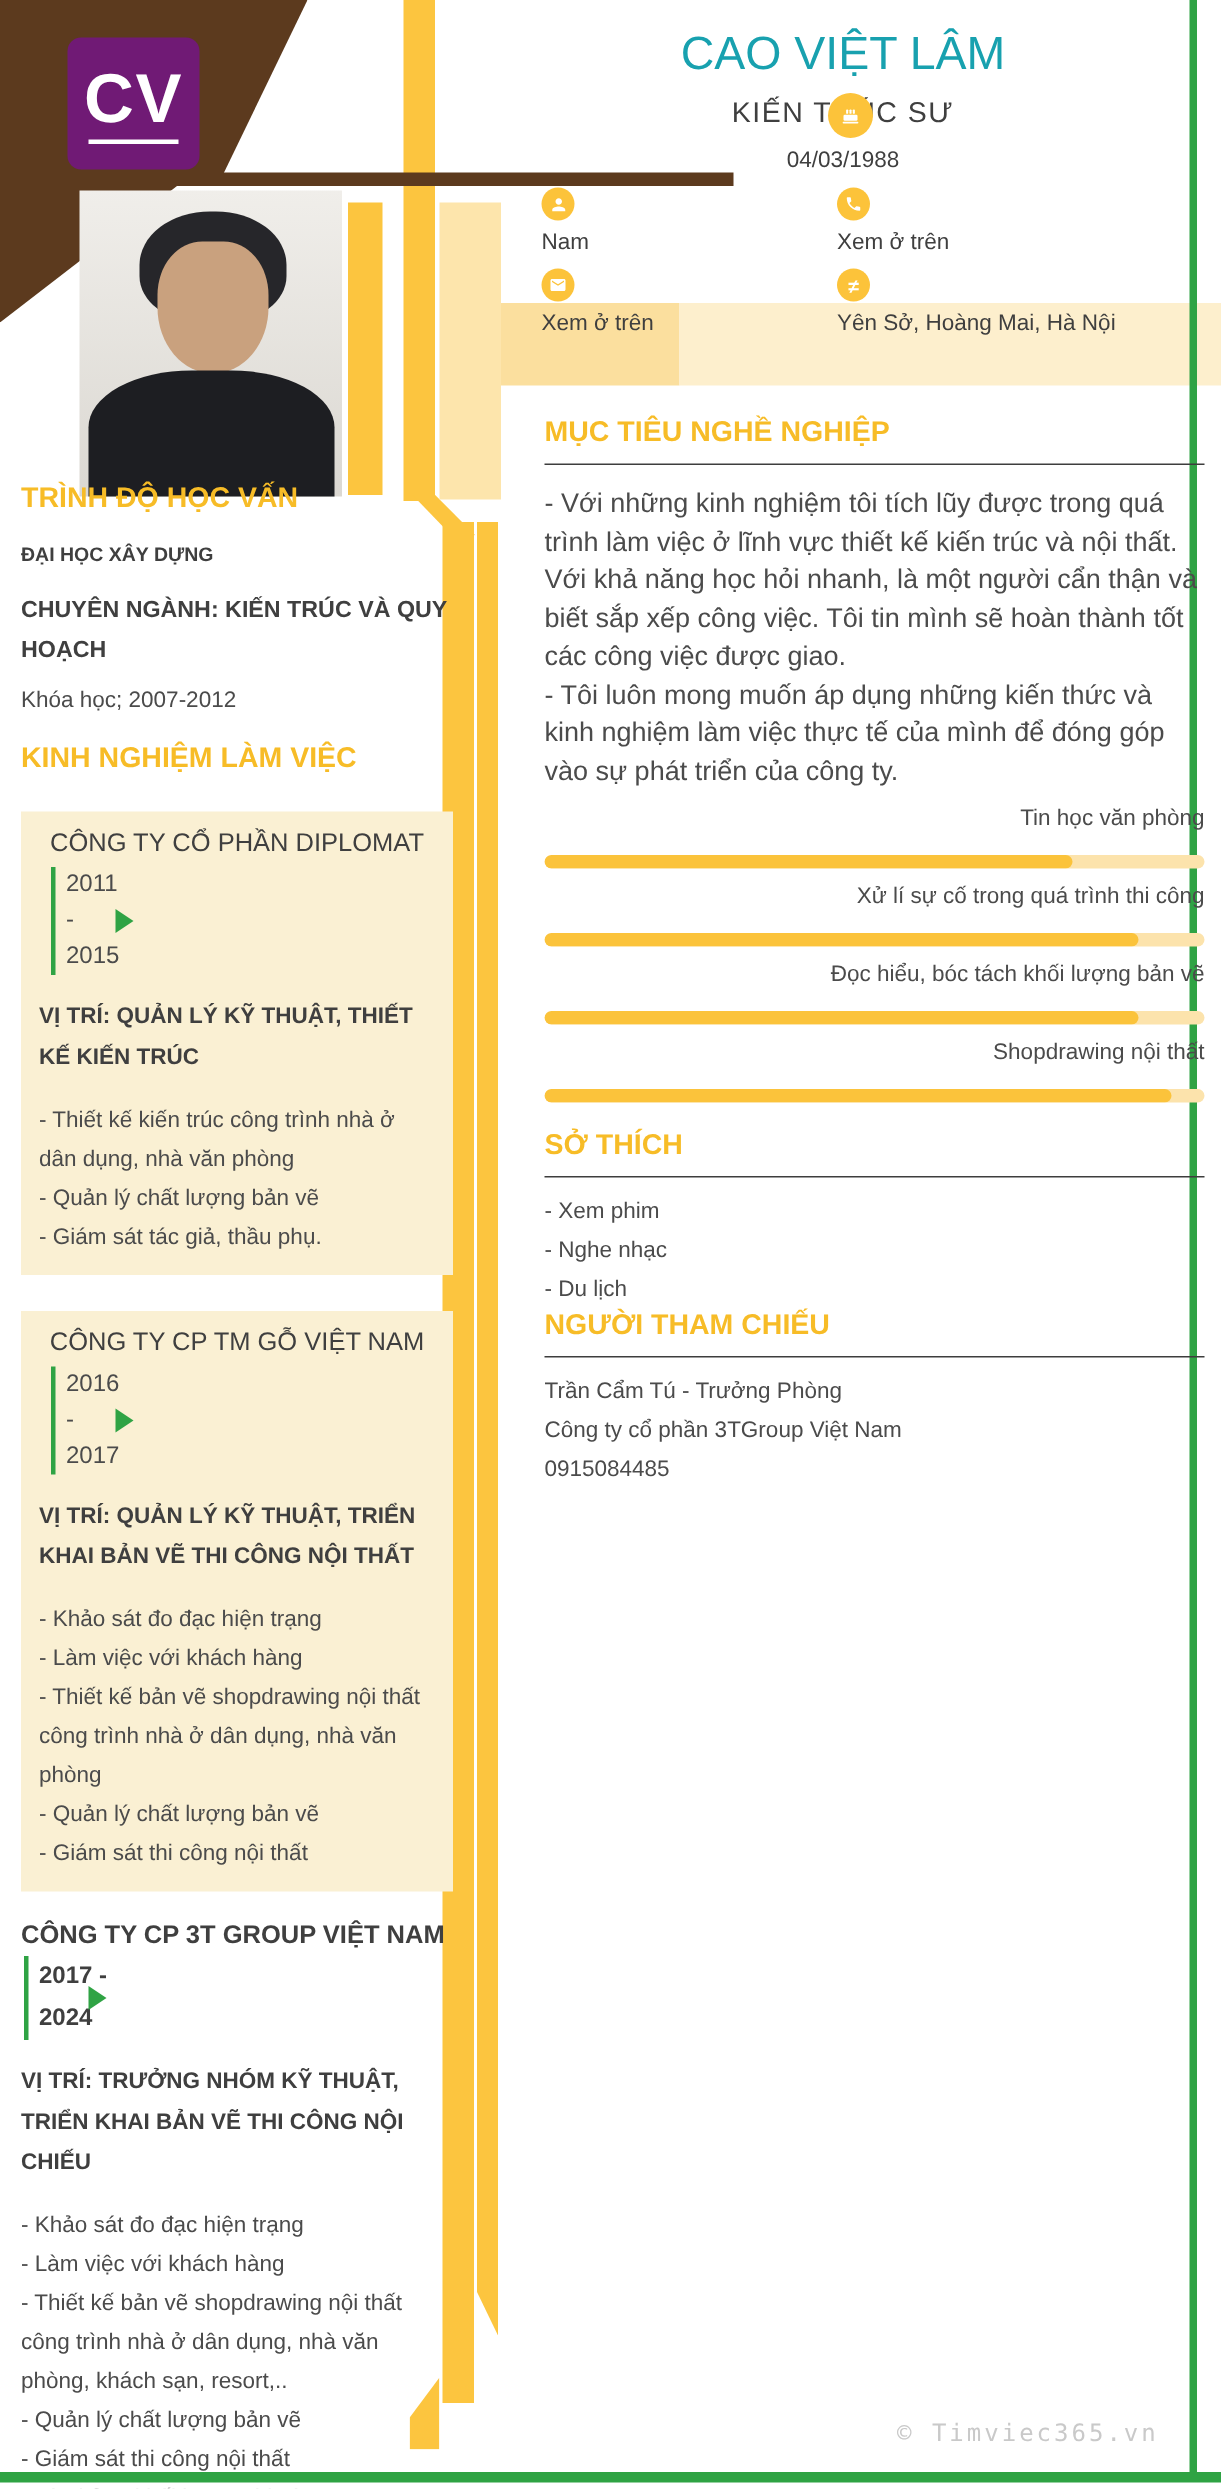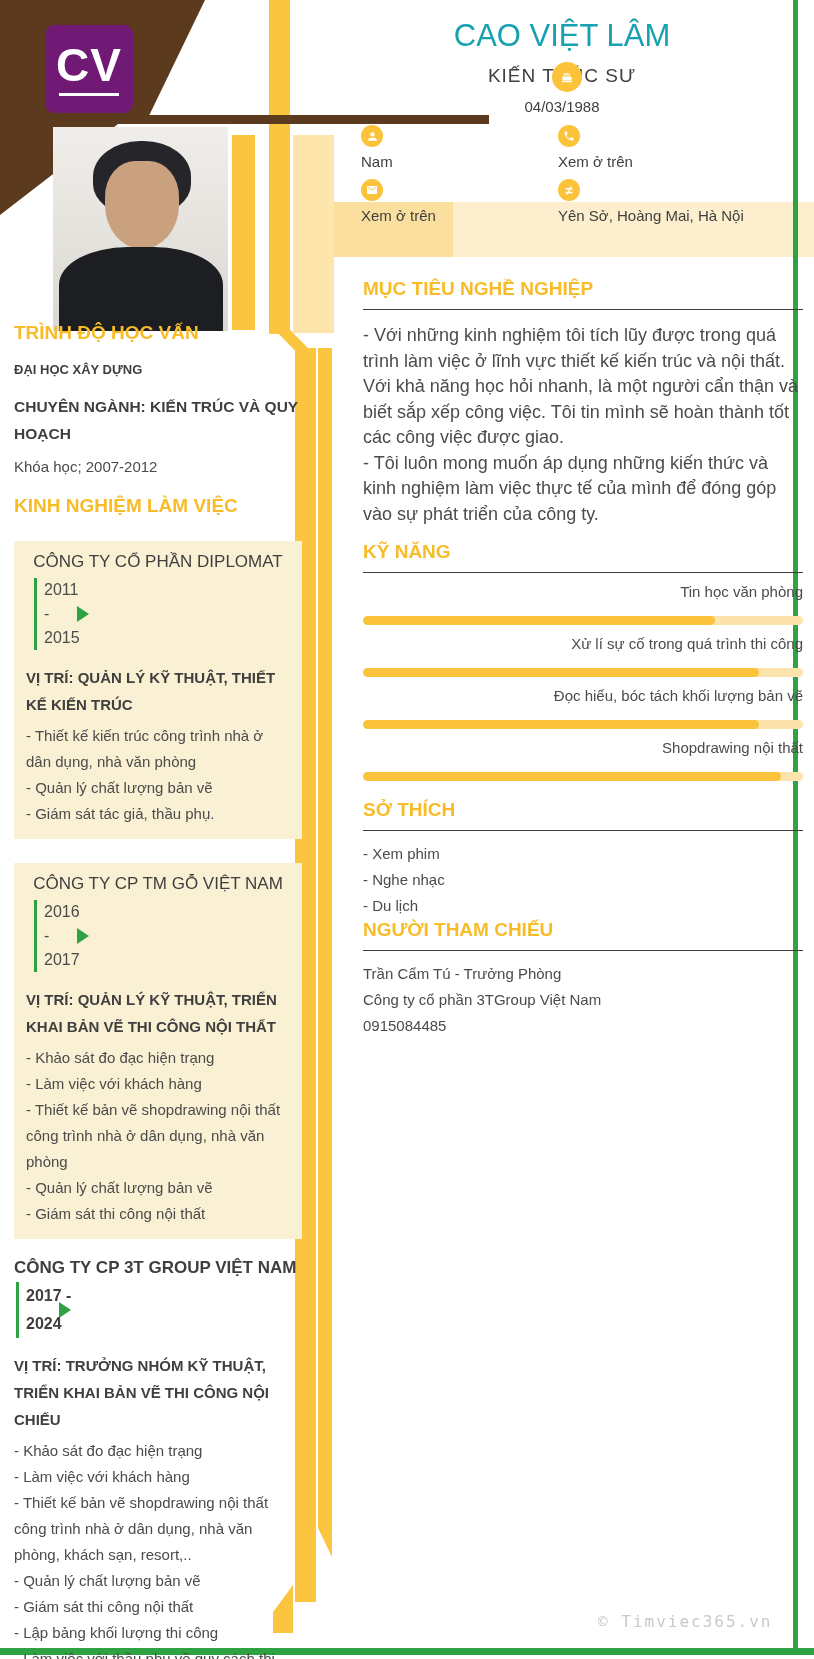--- a/index.html
+++ b/index.html
@@ -79,21 +79,21 @@
   .boxed .job-company{text-align:center;}
   .plain .job-company{font-weight:bold;}
   .timeline{margin-top:6px;margin-left:8px;border-left:3px solid #2FA344;padding-left:7px;
             position:relative;display:inline-block;min-width:70px;}
   .plain .timeline{margin-left:2px;margin-top:4px;}
   .year{font-size:16px;color:#4B4B4B;line-height:24px;}
   .plain .year{font-weight:bold;color:#3F3F3F;line-height:28px;}
   .tri{position:absolute;left:40px;top:50%;transform:translateY(-50%);width:0;height:0;
        border-left:12px solid #2FA344;border-top:8px solid transparent;border-bottom:8px solid transparent;}
   .job-position{margin-top:14px;font-weight:bold;font-size:15px;line-height:27px;color:#3F3F3F;}
-  .job-duties{margin-top:5px;}
+  .job-duties{margin-top:16px;}
   .duty{margin:0;font-size:15px;line-height:26px;color:#4B4B4B;}
 
   .obj{margin-top:13px;}
   .obj p{margin:0;font-size:18px;line-height:25.5px;color:#4B4B4B;}
   .skills{text-align:right;}
   .skill{margin-top:10px;}
   .skill-label{font-size:15px;color:#4B4B4B;line-height:18px;margin-bottom:15px;}
   .bar-track{height:9px;background:#FCE3AC;border-radius:5px;position:relative;overflow:hidden;}
   .bar-fill{position:absolute;left:0;top:0;bottom:0;background:#FBC33B;border-radius:5px;}
   .plist{margin-top:10px;}
@@ -250,21 +250,20 @@
 </div>
   </div>
 
   <div class="abs colR">
     <h2 class="rhead">MỤC TIÊU NGHỀ NGHIỆP</h2>
     <div class="obj" id="objective">
         <p>- Với những kinh nghiệm tôi tích lũy được trong quá trình làm việc ở lĩnh vực thiết kế kiến trúc và nội thất. Với khả năng học hỏi nhanh, là một người cẩn thận và biết sắp xếp công việc. Tôi tin mình sẽ hoàn thành tốt các công việc được giao.</p>
         <p>- Tôi luôn mong muốn áp dụng những kiến thức và kinh nghiệm làm việc thực tế của mình để đóng góp vào sự phát triển của công ty.</p>
       </div>
 
-    <h2 class="rhead mt14">KỸ NĂNG</h2>
     <div class="skills" id="skills">
   <div class="skill">
     <div class="skill-label">Tin học văn phòng</div>
     <div class="bar-track">
       <div class="bar-fill" style="width: 80%;"></div>
     </div>
   </div>
 
   <div class="skill">
     <div class="skill-label">Xử lí sự cố trong quá trình thi công</div>

